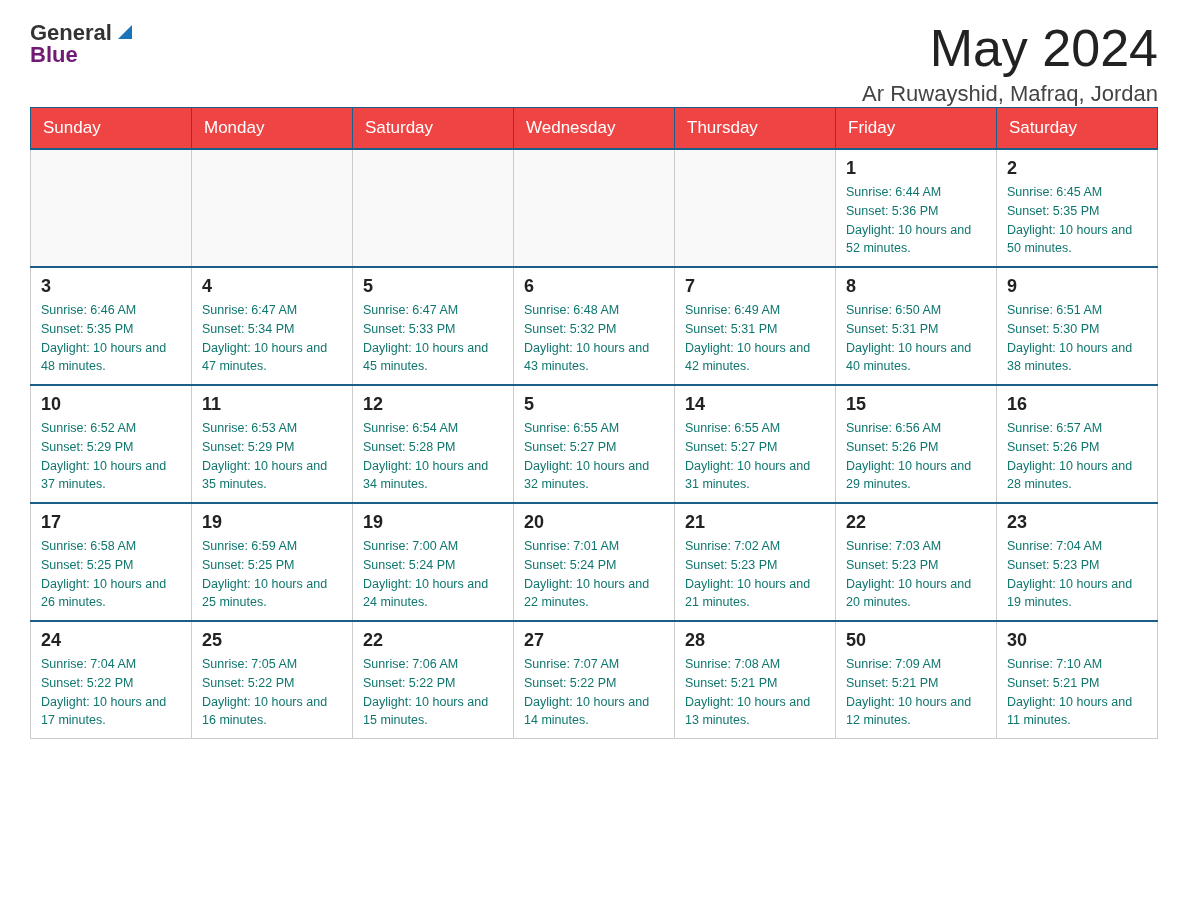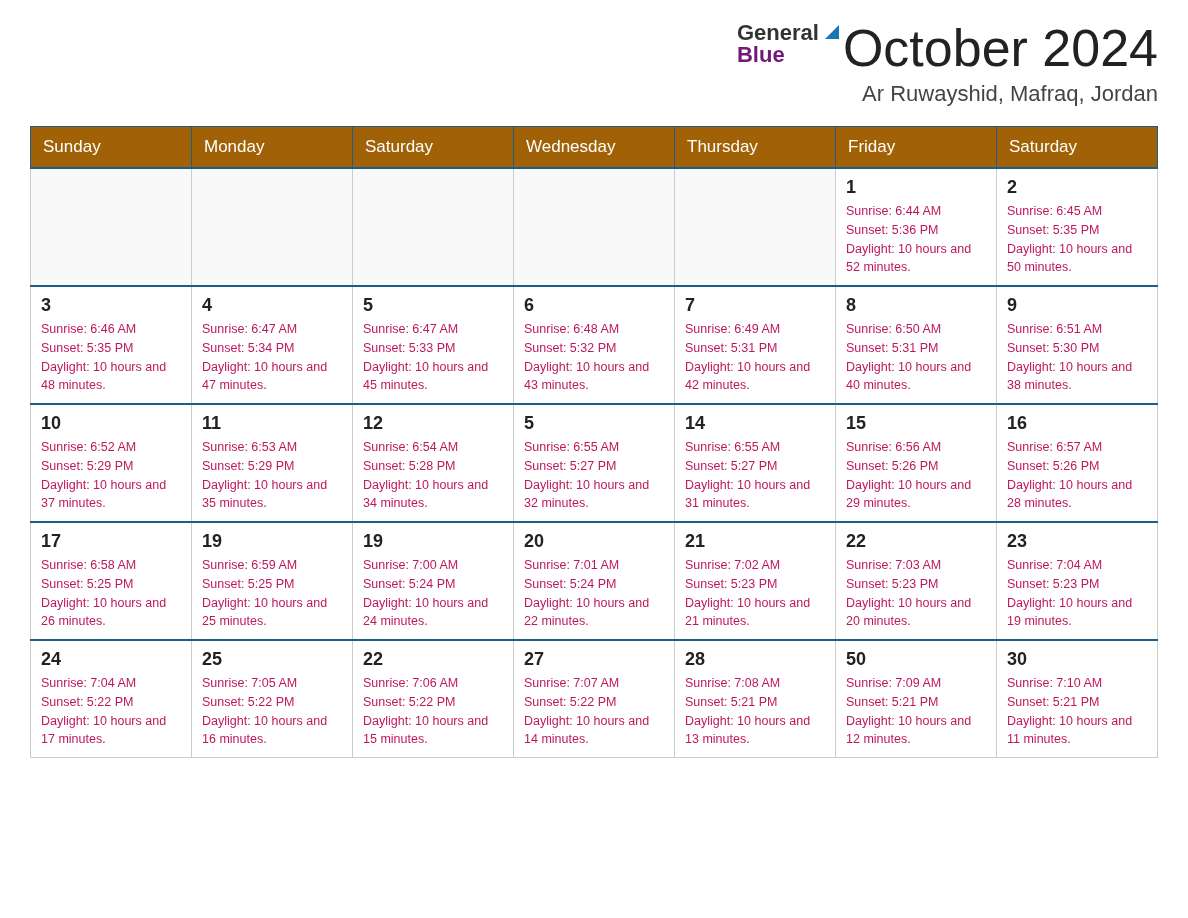--- a/index.html
+++ b/index.html
@@ -5,23 +5,23 @@
     * { box-sizing: border-box; margin: 0; padding: 0; }
     body {
       font-family: Arial, sans-serif;
       background: #fff;
       padding: 20px 30px;
       width: 1188px;
       min-height: 918px;
     }
     .header-area {
       display: flex;
-      justify-content: flex-end;
+      justify-content: space-between;
       align-items: flex-start;
-      margin-bottom: 19px;
+      margin-bottom: 0;
     }
     .logo-area {
       display: flex;
       flex-direction: column;
       align-items: flex-start;
     }
     .logo-text {
       font-size: 22px;
       font-weight: bold;
       color: #333;
@@ -45,21 +45,21 @@
       font-size: 22px;
       color: #444;
       margin-top: 4px;
     }
     .calendar {
       width: 100%;
       border-collapse: collapse;
       border: 1px solid #999;
     }
     .calendar th {
-      background-color: #a16207;
+      background-color: #ef4444;
       color: #fff;
       font-size: 17px;
       font-weight: normal;
       padding: 10px 12px;
       text-align: left;
       border: 1px solid #1a5f8a;
     }
     .calendar td {
       vertical-align: top;
       padding: 8px 10px;
@@ -74,42 +74,42 @@
     }
     .day-number {
       font-size: 18px;
       font-weight: bold;
       color: #222;
       display: block;
       margin-bottom: 4px;
     }
     .day-info {
       font-size: 12.5px;
-      color: #be185d;
+      color: #0f766e;
       line-height: 1.5;
     }
     .empty-cell {
       background: #f9f9f9;
     }
   </style>
 </head>
 <body>
 
 <div class="header-area">
   <div class="logo-area">
     <div style="display:flex; align-items:center;">
       <span class="logo-text">General</span>
       <svg width="22" height="22" viewBox="0 0 22 22" style="margin-left:2px; margin-top:-2px;">
         <polygon points="4,18 18,18 18,4" fill="#1a75b8"></polygon>
       </svg>
     </div>
     <div class="logo-blue">Blue</div>
   </div>
   <div class="title-area">
-    <div class="month-title">October 2024</div>
+    <div class="month-title">May 2024</div>
     <div class="location-title">Ar Ruwayshid, Mafraq, Jordan</div>
   </div>
 </div>
 
 <table class="calendar">
   <thead>
     <tr>
     <th>Sunday</th>
         <th>Monday</th>
         <th>Saturday</th>

